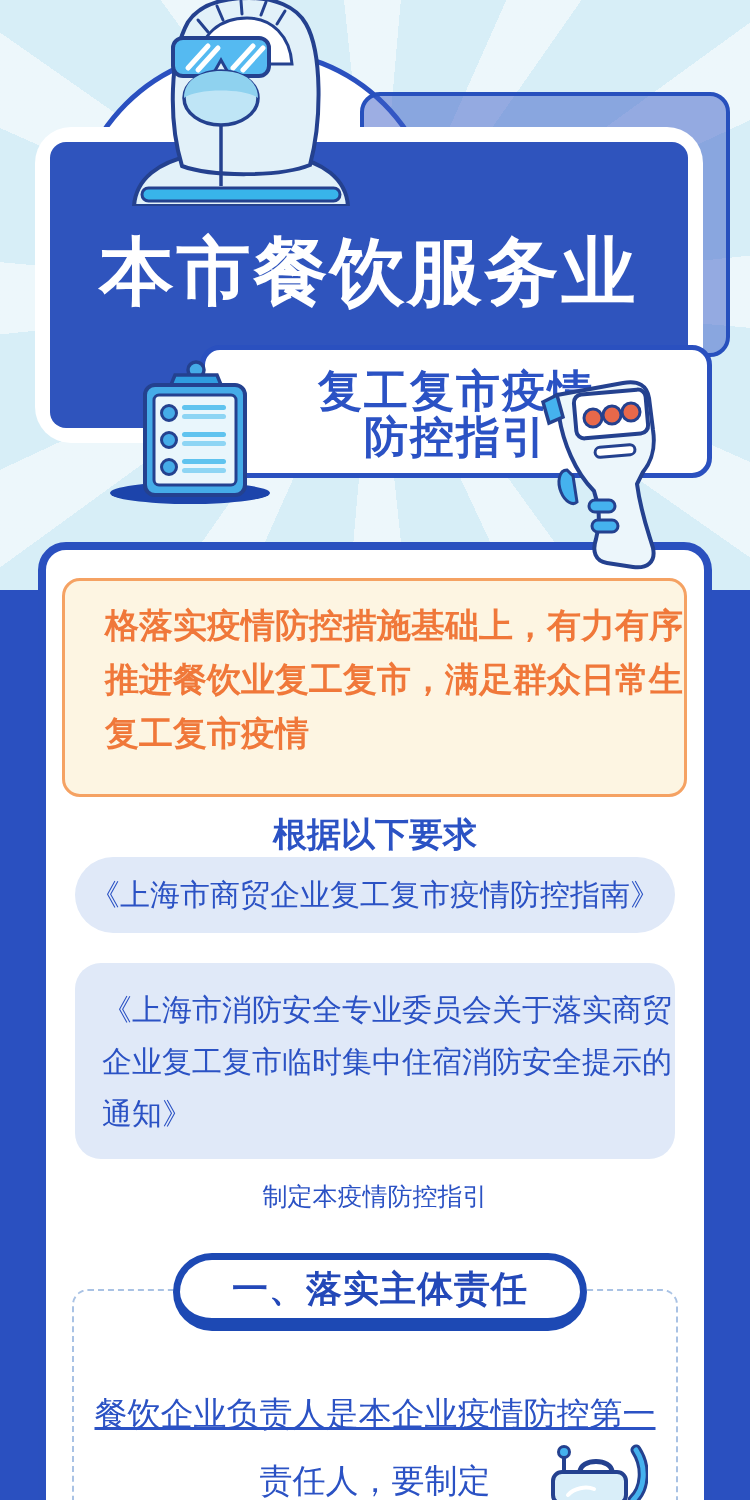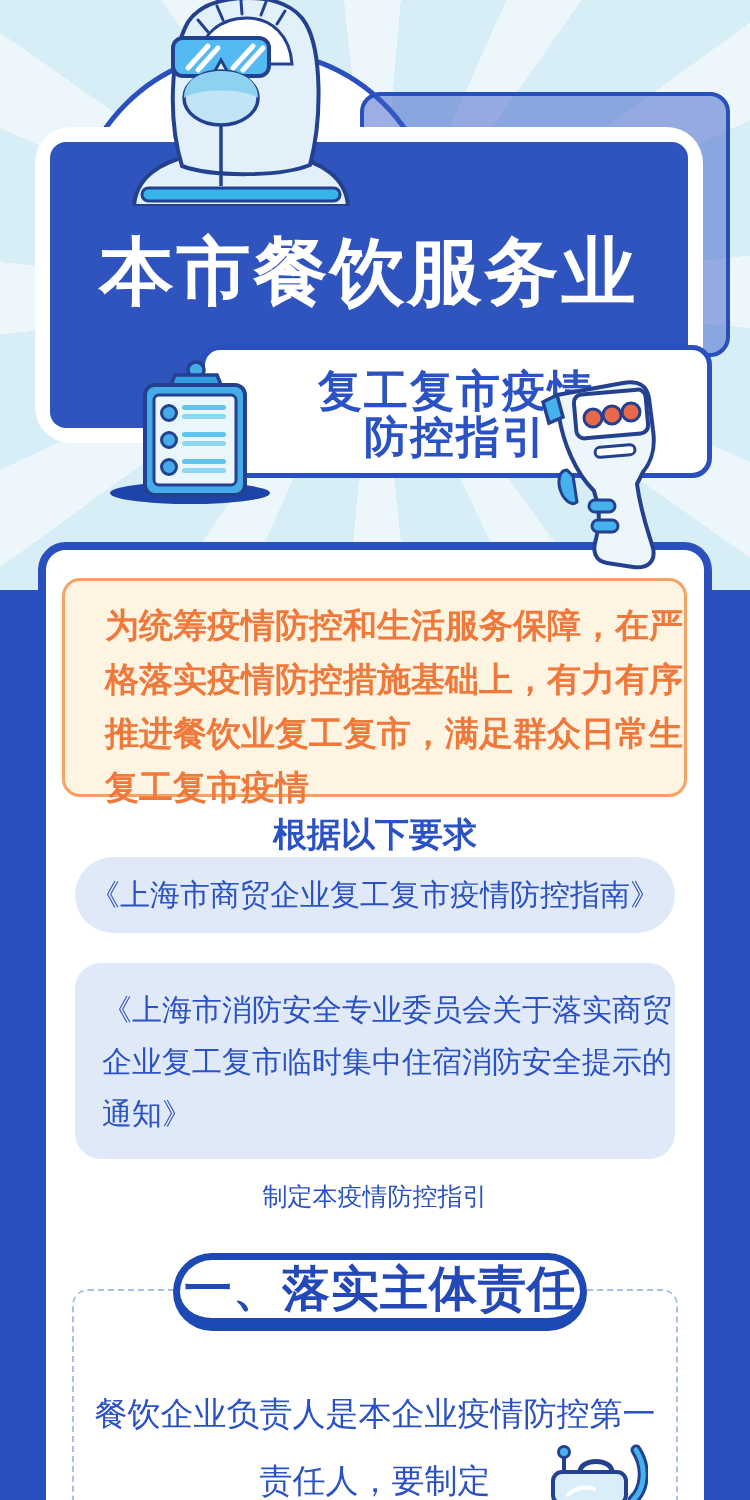--- a/index.html
+++ b/index.html
@@ -75,23 +75,23 @@
     font-size:25px; color:#2b52c4;
   }
   .dashed-box {
     left:72px; top:1289px; width:606px; height:240px; z-index:15;
     border:2px dashed #a9c2e4; border-radius:16px; background:transparent;
   }
   .section-pill {
     left:173px; top:1253px; width:414px; height:78px; z-index:25;
     background:#ffffff; border:7px solid #1d49b4; border-bottom-width:13px;
     border-radius:42px; display:flex; align-items:center; justify-content:center;
-    font-size:48px; font-weight:800; color:#2348b8; letter-spacing:1px;
-  }
-  .body-line1 { left:72px; top:1392px; width:606px; text-align:center; z-index:20; font-size:33px; color:#2b52c4; }
+    font-size:36px; font-weight:800; color:#2348b8; letter-spacing:1px;
+  }
+  .body-line1 { left:72px; top:1392px; width:606px; text-align:center; z-index:20; font-size:33px; color:#2b52c4;text-decoration:underline; }
   .body-line2 { left:72px; top:1459px; width:606px; text-align:center; z-index:20; font-size:33px; color:#2b52c4; }
   .sprayer-svg { left:548px; top:1443px; width:100px; height:57px; z-index:26; }
 </style>
 </head>
 <body>
 
 <div id="page">
 
   <div class="abs hero-bg"></div>
   <div class="abs circle-behind"></div>
@@ -164,21 +164,20 @@
     <circle cx="108" cy="40" r="9" fill="#e8684a" stroke="#24418f" stroke-width="3"></circle>
     <g transform="rotate(-5 92 79)">
       <rect x="72" y="74" width="40" height="10" rx="5" fill="#ffffff" stroke="#24418f" stroke-width="3"></rect>
     </g>
     <path d="M44,98 C36,98 34,110 38,120 C42,130 50,134 54,130 L50,104 Z" fill="#45b2ee" stroke="#24418f" stroke-width="3"></path>
     <rect x="66" y="128" width="26" height="12" rx="6" fill="#45b2ee" stroke="#24418f" stroke-width="3"></rect>
     <rect x="69" y="148" width="26" height="12" rx="6" fill="#45b2ee" stroke="#24418f" stroke-width="3"></rect>
   </svg>
 
   <div class="abs intro-box">
-    <div class="intro-line">为统筹疫情防控和生活服务保障，在严</div>
     <div class="intro-line">格落实疫情防控措施基础上，有力有序</div>
     <div class="intro-line">推进餐饮业复工复市，满足群众日常生</div>
     <div class="intro-line">复工复市疫情</div>
   </div>
 
   <div class="abs req-heading">根据以下要求</div>
 
   <div class="abs doc-pill">《上海市商贸企业复工复市疫情防控指南》</div>
 
   <div class="abs doc-box">

